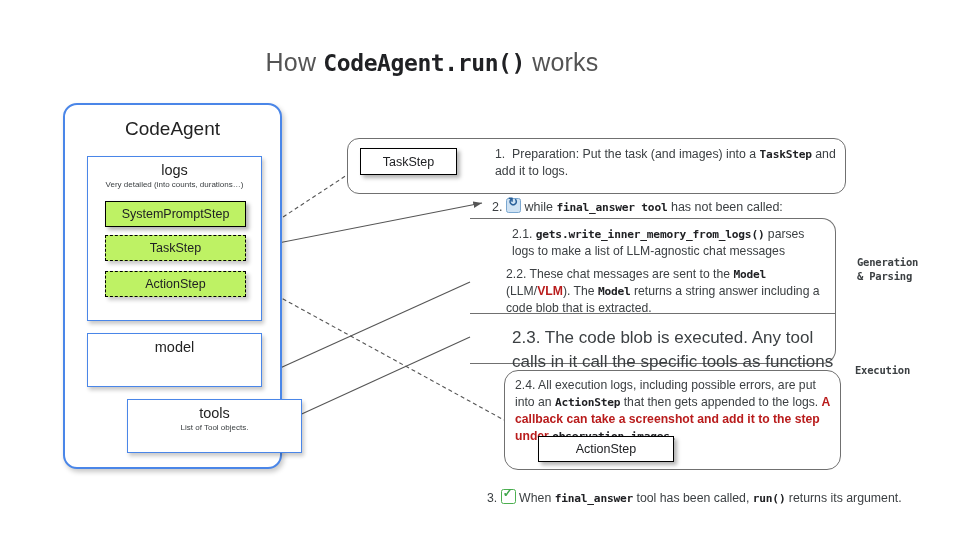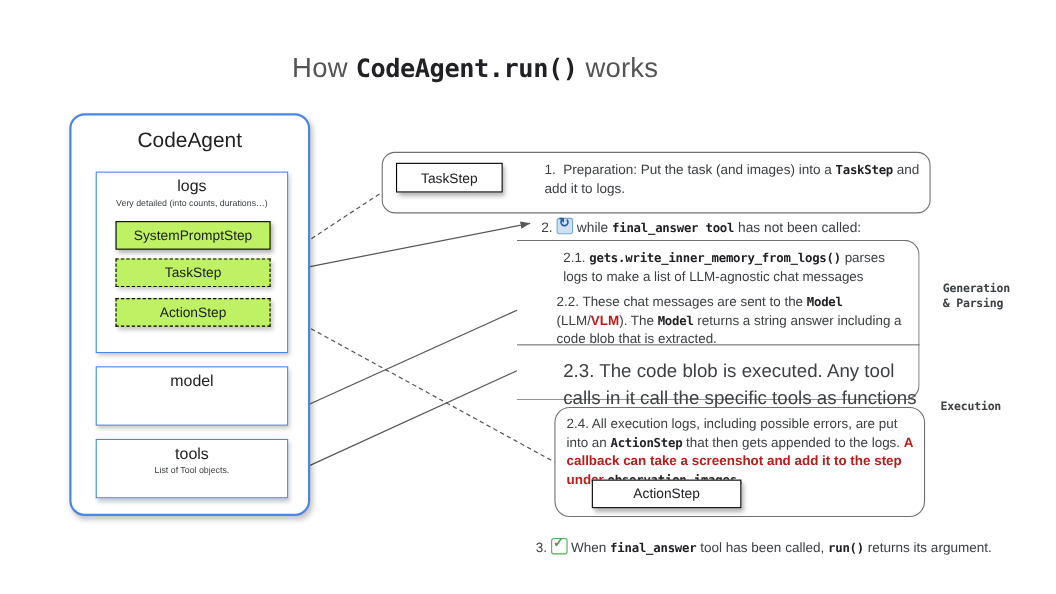--- a/index.html
+++ b/index.html
@@ -81,21 +81,21 @@
     text-align: center;
     font-size: 8px;
     color: #3c4043;
     line-height: 1.25;
     margin-top: 1px;
     padding: 0 4px;
   }
 
   #logs-card { top: 51px;  height: 165px; }
   #model-card { top: 228px; height: 54px; }
-  #tools-card { top: 294px; height: 54px; }
+  #tools-card { top: 294px; height: 54px; margin-left: 40px; }
 
   .step-box {
     position: absolute;
     left: 17px;
     width: 141px;
     height: 26px;
     background: #bef264;
     box-sizing: border-box;
     display: flex;
     align-items: center;

